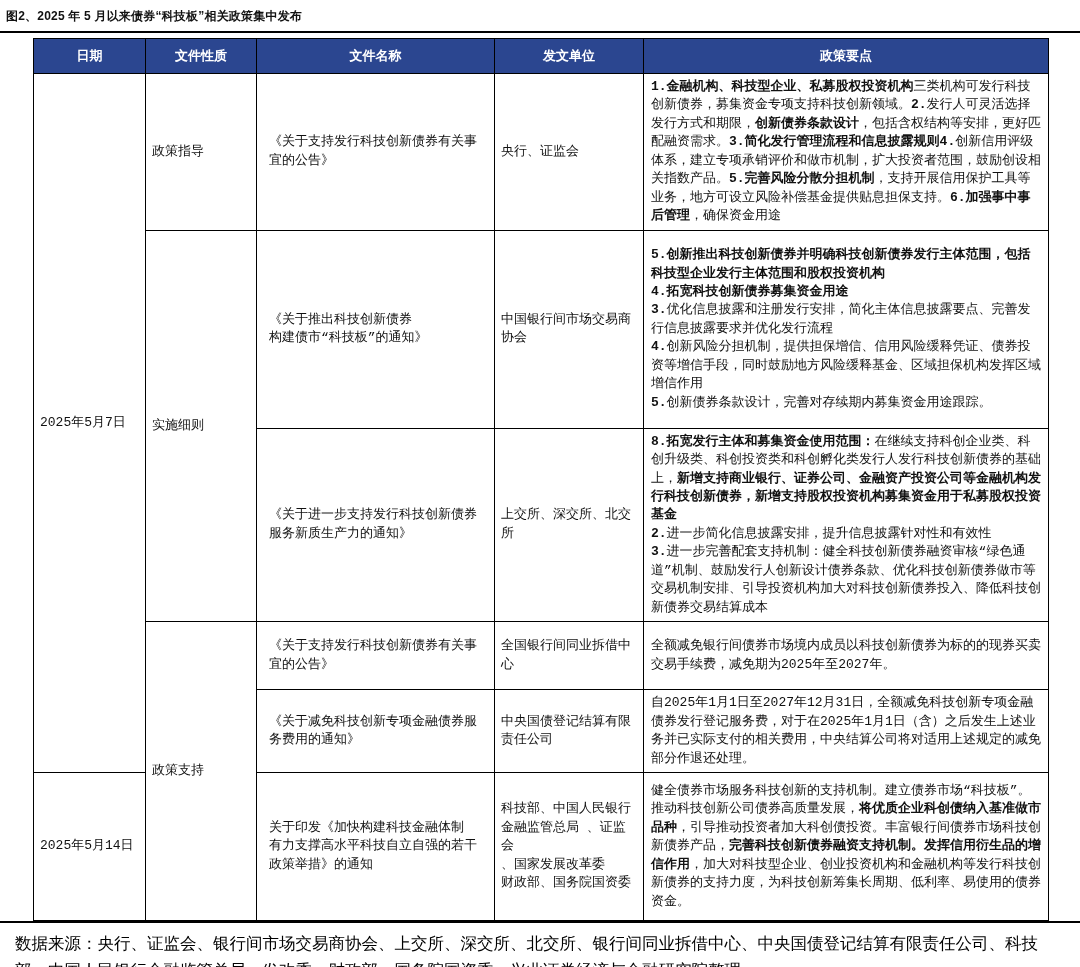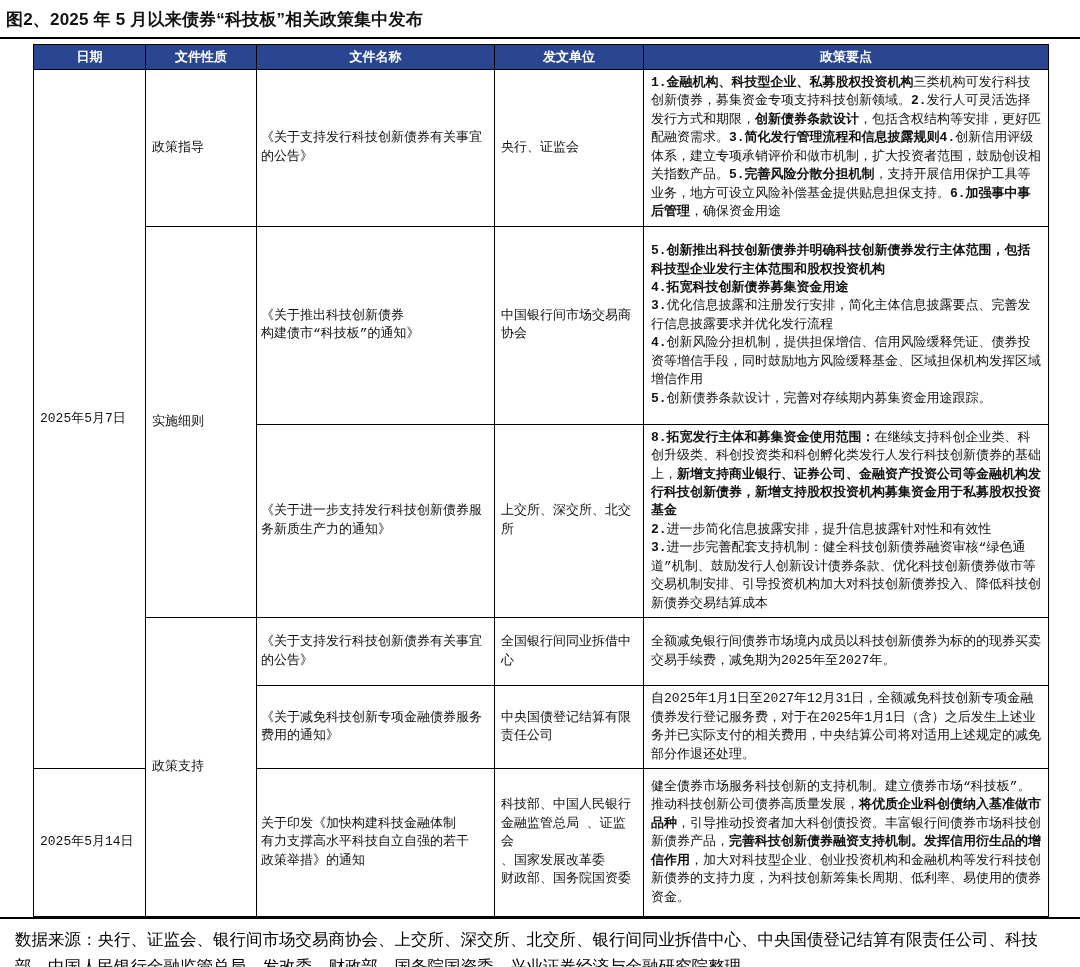--- a/index.html
+++ b/index.html
@@ -10,21 +10,21 @@
   *{margin:0;padding:0;box-sizing:border-box;}
   html,body{background:#FFFFFF;}
   body{
     width:1080px;height:967px;
     font-family:"Liberation Sans","DejaVu Sans",sans-serif;
     color:var(--ink);
     position:relative;
     overflow:hidden;
   }
   .title{
-    font-size:17px;font-weight:700;
+    font-size:12px;font-weight:700;
     padding:8px 6px 6px 6px;
     letter-spacing:0.2px;
   }
   .rule{
     width:1080px;height:0;
     border-top:2.5px solid #000;
   }
   .tablewrap{margin:5px 0 0 33px;}
   table{
     table-layout:fixed;
@@ -35,27 +35,27 @@
   th,td{
     border:1px solid #000;
     vertical-align:middle;
     font-size:13px;
     line-height:1.42;
   }
   th{
     background:var(--header-bg);
     color:var(--header-fg);
     font-weight:700;
-    height:25px;
+    height:35px;
     text-align:center;
     font-size:13px;
   }
   td{padding:3px 6px;font-family:Liberation Mono, monospace;}
   .c-center{text-align:left;white-space:pre-line;}
-  .c-name{text-align:left;white-space:pre-line;padding-left:4px;}
+  .c-name{text-align:left;white-space:pre-line;padding-left:12px;}
   .c-points{text-align:left;white-space:pre-line;padding:4px 7px;}
   .c-points b, .c-name b{font-weight:700;}
   tr.r1{height:147px;}
   tr.r2{height:198px;}
   tr.r3{height:193px;}
   tr.r4{height:68px;}
   tr.r5{height:74px;}
   tr.r6{height:148px;}
   .bottom-rule{
     width:1080px;height:0;

